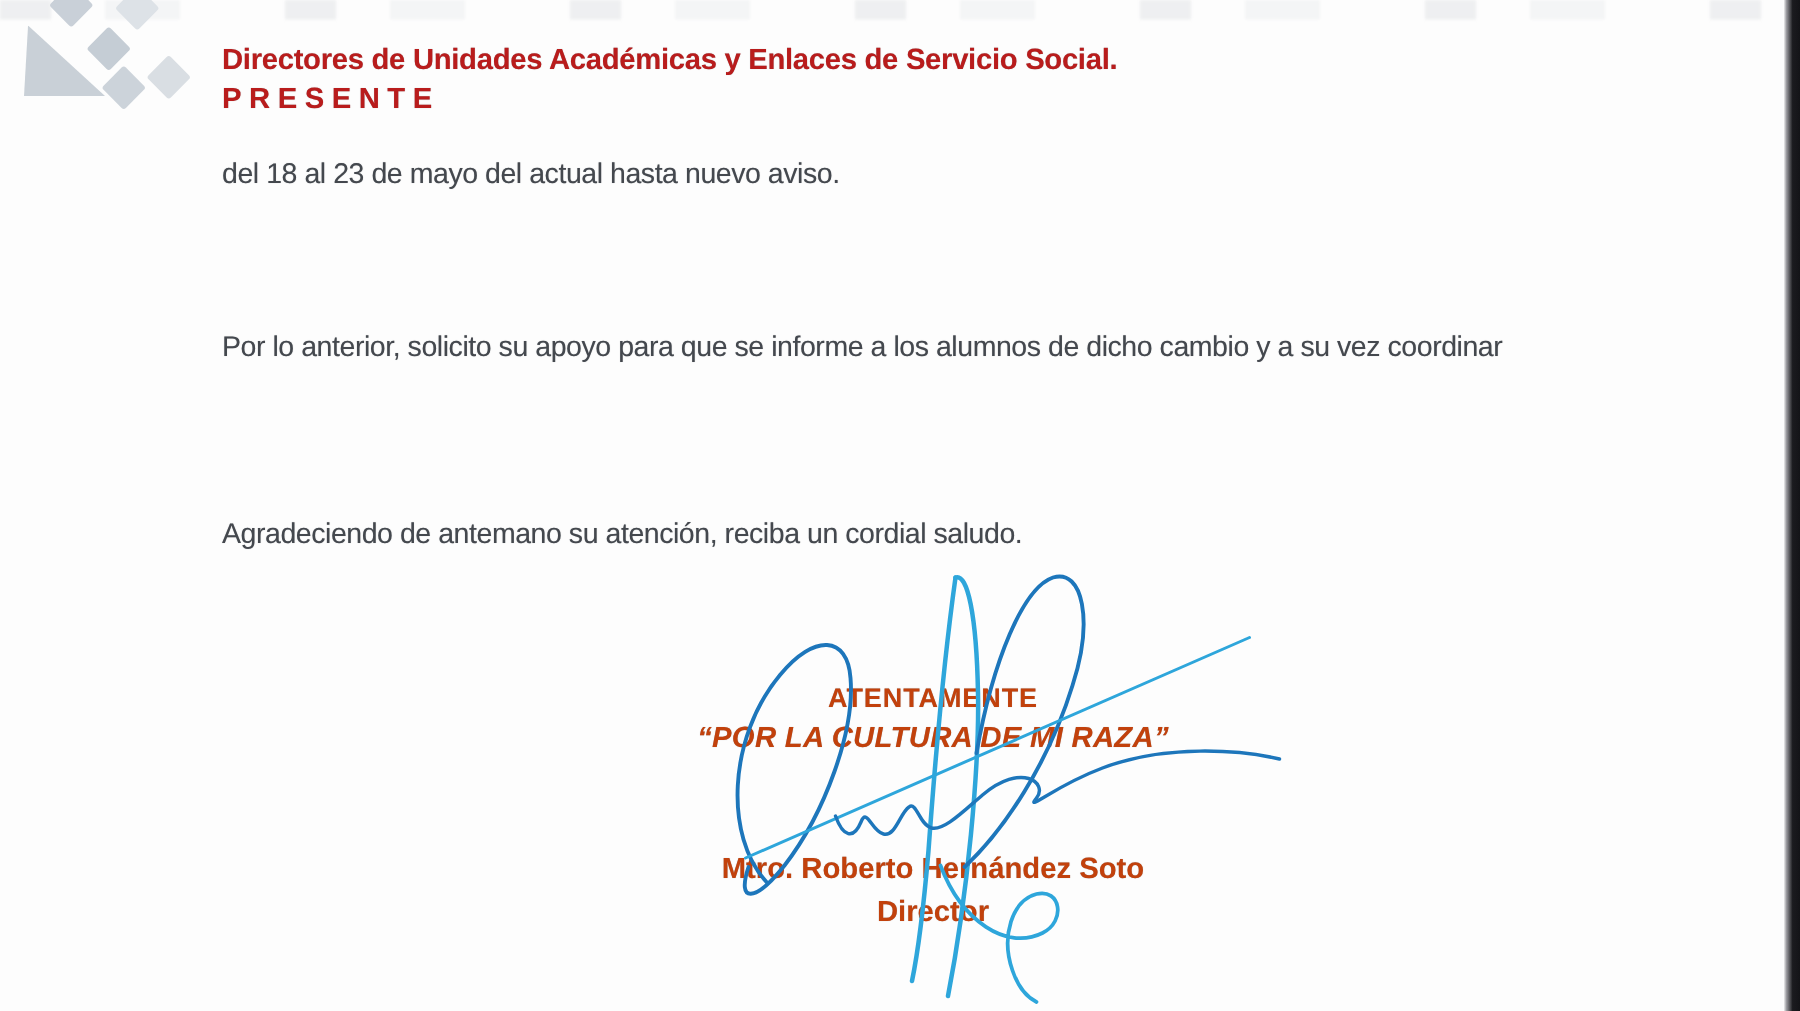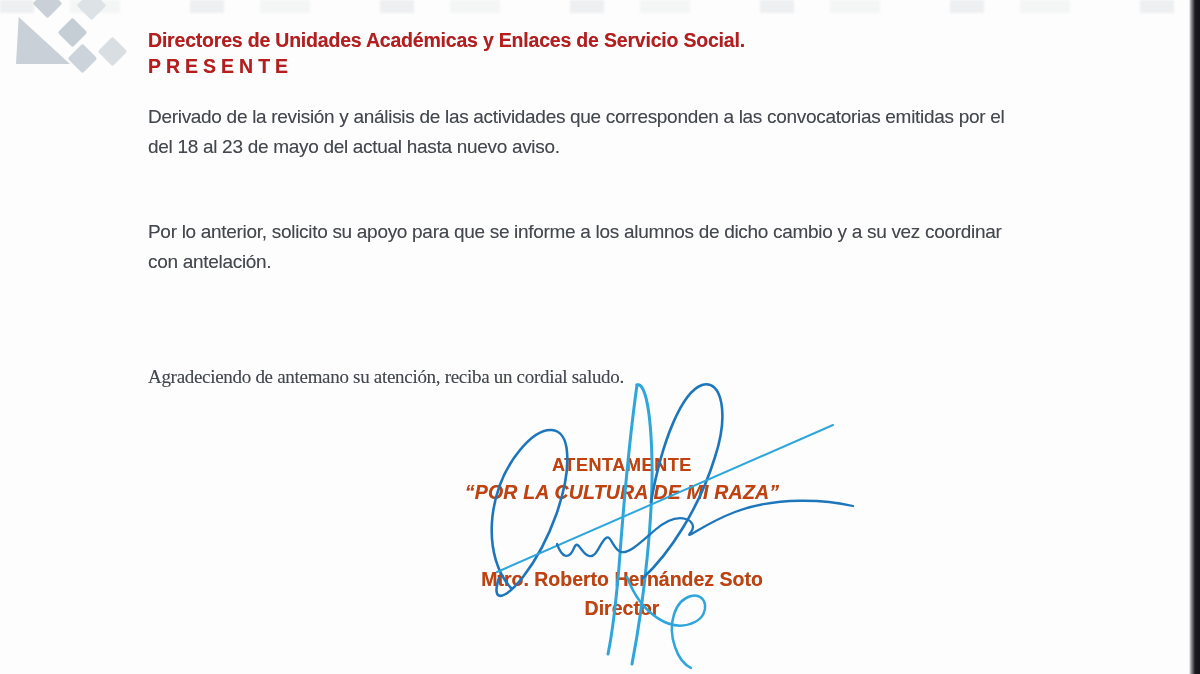--- a/index.html
+++ b/index.html
@@ -51,30 +51,28 @@
   <div class="dmd" style="left:58px;top:22px;background:#c5cdd5;"></div>
   <div class="tri" style="left:12px;top:17px;width:54px;height:47px;background:#c9d0d7;"></div>
   <div class="dmd" style="left:68px;top:48px;background:#ccd3da;"></div>
   <div class="dmd" style="left:98px;top:41px;background:#d9dee3;"></div>
 </div>
 
 <div class="hdr" style="top:29px;">Directores de Unidades Académicas y Enlaces de Servicio Social.</div>
 <div class="hdr" style="top:55px;letter-spacing:5px;">PRESENTE</div>
 
 <div class="body-par" style="top:102px;">
-  <div>Derivado de la revisión y análisis de las actividades que corresponden a las convocatorias emitidas por el</div>
   <div>del 18 al 23 de mayo del actual hasta nuevo aviso.</div>
 </div>
 
 <div class="body-par" style="top:217px;">
   <div>Por lo anterior, solicito su apoyo para que se informe a los alumnos de dicho cambio y a su vez coordinar</div>
-  <div>con antelación.</div>
 </div>
 
-<div class="body-par" style="top:362px;font-family:Liberation Serif, serif;">
+<div class="body-par" style="top:342px;">
   <div>Agradeciendo de antemano su atención, reciba un cordial saludo.</div>
 </div>
 
 <div class="center-line" style="top:455px;font-size:18px;letter-spacing:0.6px;">ATENTAMENTE</div>
 <div class="center-line" style="top:481px;font-size:19.5px;font-style:italic;letter-spacing:0.2px;">“POR LA CULTURA DE MI RAZA”</div>
 <div class="center-line" style="top:568px;font-size:19.5px;">Mtro. Roberto Hernández Soto</div>
 <div class="center-line" style="top:597px;font-size:19.5px;">Director</div>
 
 <svg class="sig-svg" width="400" height="300" viewBox="0 0 400 300" aria-hidden="true">
   <g fill="none" stroke-linecap="round">

